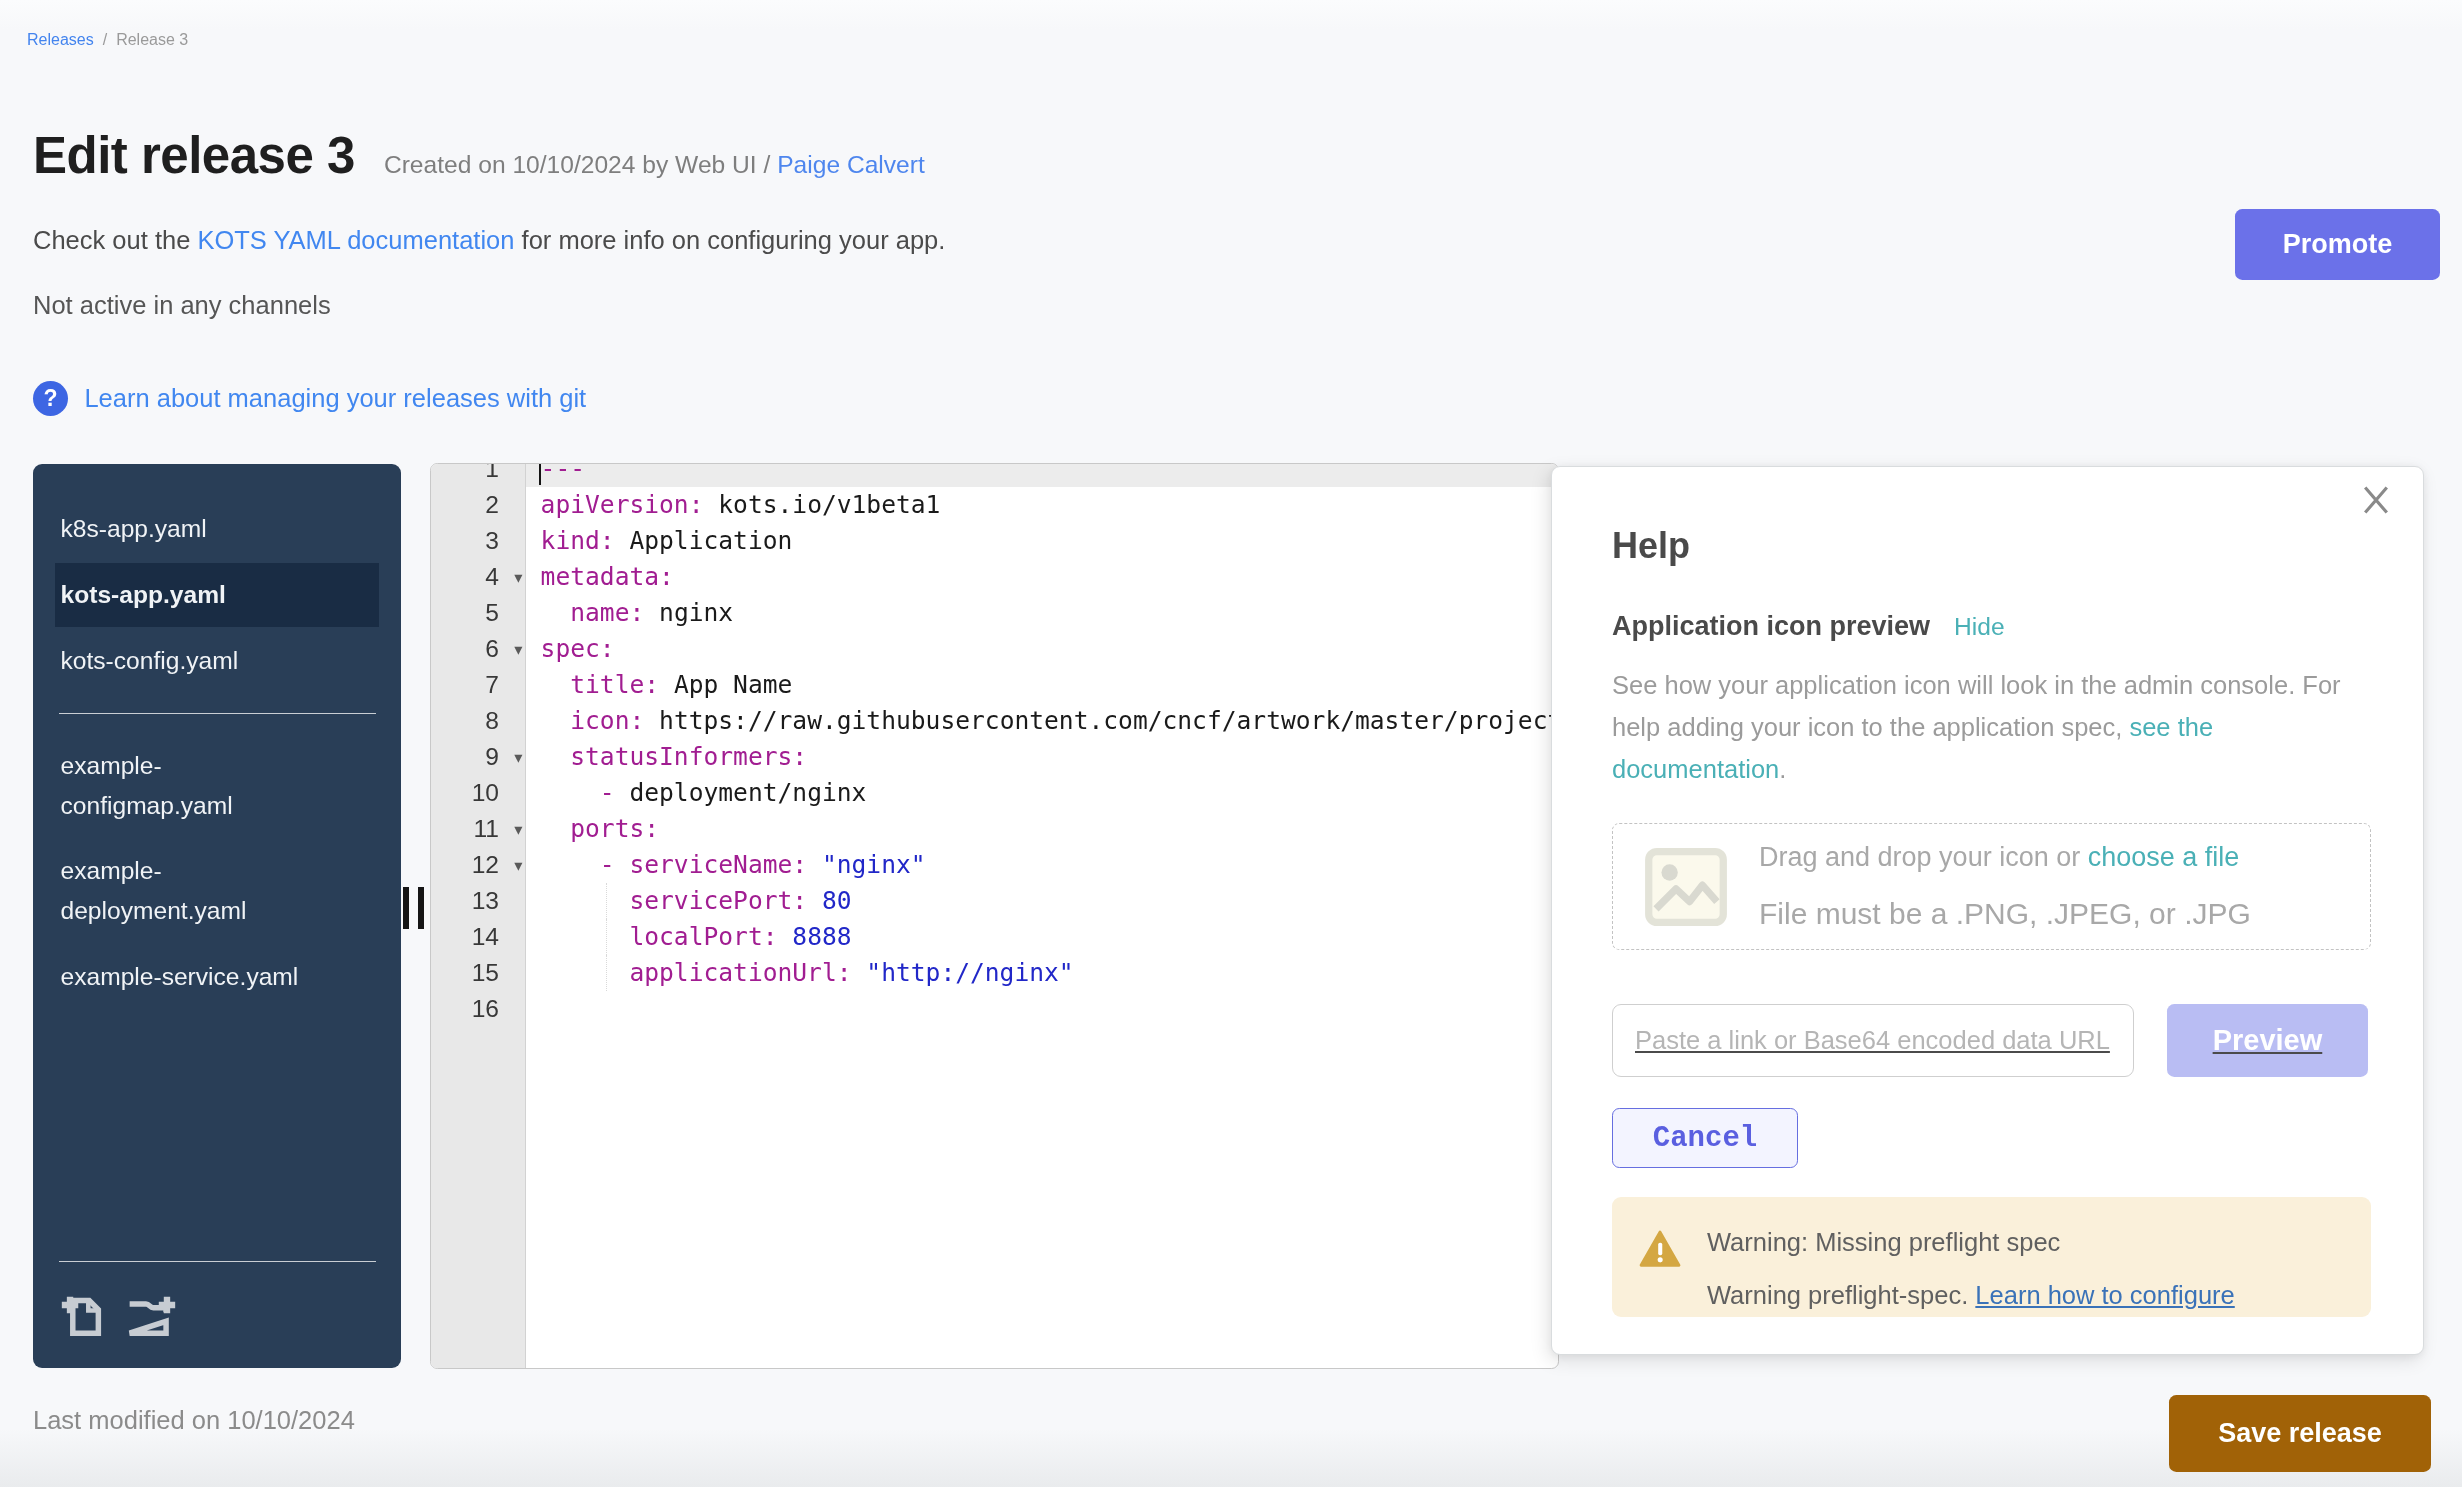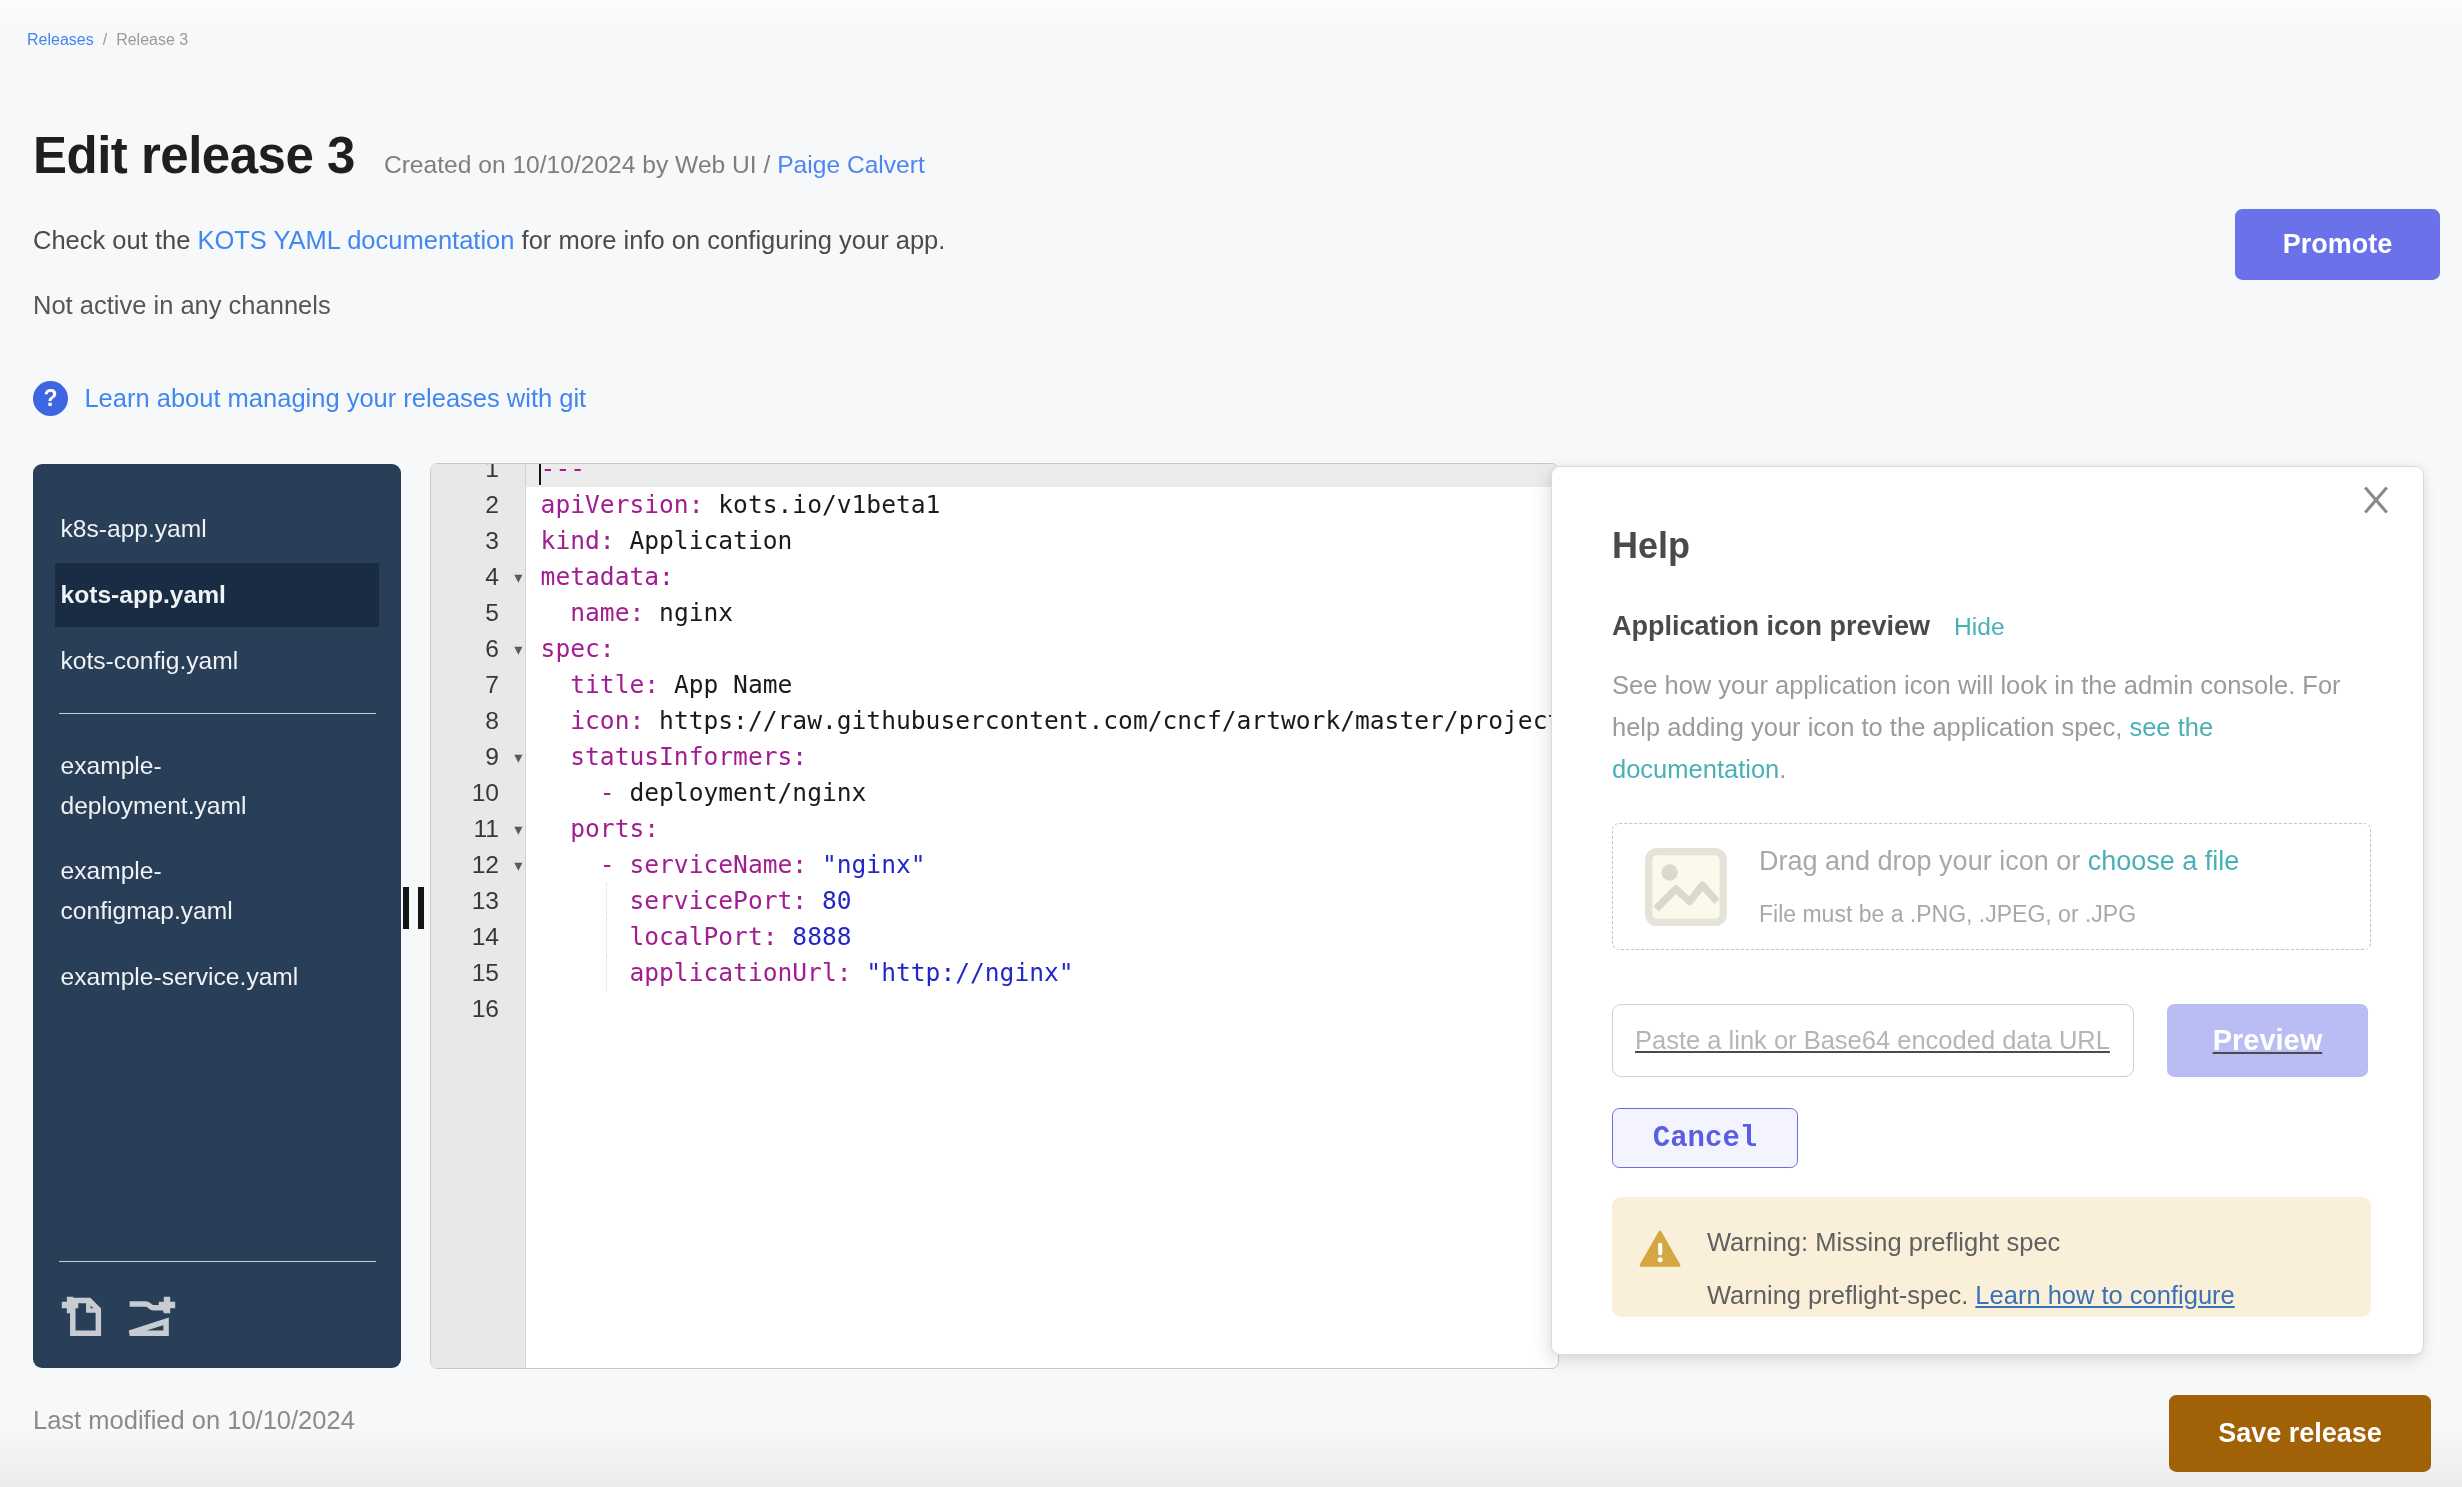--- a/index.html
+++ b/index.html
@@ -89,21 +89,21 @@
   .help-section-title { font-size:27px; font-weight:700; color:#4a4a4a; }
   .hide-link { margin-left:24px; font-size:24.6px; color:#4ab0b6; }
   .help-desc { margin-top:22px; width:729px; font-size:25.5px; line-height:42px; color:#9b9b9b; }
   .help-desc a { color:#4ab0b6; }
 
   .dropzone { margin-top:33px; width:759px; height:127px; border:1.8px dashed #c3c3c3;
     border-radius:7.3px; display:flex; align-items:center; padding-left:31px; cursor:pointer; }
   .dz-text { margin-left:31px; }
   .dz-line1 { font-size:27px; color:#a8a8a8; }
   .dz-line1 a { color:#4ab0b6; }
-  .dz-line2 { margin-top:24px; font-size:23px; color:#a8a8a8; }
+  .dz-line2 { margin-top:24px; font-size:30px; color:#a8a8a8; }
 
   .url-row { margin-top:54px; display:flex;text-decoration:underline; }
   .url-input { width:524px; height:73px; border:1.8px solid #cfcfcf; border-radius:9px;
     padding:0 22px; font-size:25.5px; font-family:inherit; color:#4a4a4a; background:#fff; }
   .url-input::placeholder { color:#b5b5b5; }
   .preview-btn { margin-left:33px; width:202px; height:73px; background:#b9bdf3; color:#fff;
     border:none; border-radius:7.3px; font-size:29px; font-weight:700; font-family:inherit; }
 
   .cancel-btn { margin-top:31px; width:186px; height:60px; background:#f3f4ff;
     border:1.8px solid #666ee0; border-radius:7.3px; color:#5a5fe0;
@@ -156,24 +156,24 @@
         <span>k8s-app.yaml</span>
       </div>
       <div class="file-item selected">
         <span>kots-app.yaml</span>
       </div>
       <div class="file-item">
         <span>kots-config.yaml</span>
       </div>
       <div class="tree-divider"></div>
       <div class="file-item">
+        <span>example-configmap.yaml</span>
+      </div>
+      <div class="file-item">
         <span>example-deployment.yaml</span>
-      </div>
-      <div class="file-item">
-        <span>example-configmap.yaml</span>
       </div>
       <div class="file-item">
         <span>example-service.yaml</span>
       </div>
     </div>
   <div class="sidebar-bottom-divider"></div>
   <div class="sidebar-actions">
     <button class="icon-btn">
       <svg width="42" height="46" viewBox="0 0 46 50">
         <path d="M26 9 L14 9 L14 45 L42 45 L42 19 L32 9 Z" fill="none" stroke="#c7ccd2" stroke-width="6"></path>

